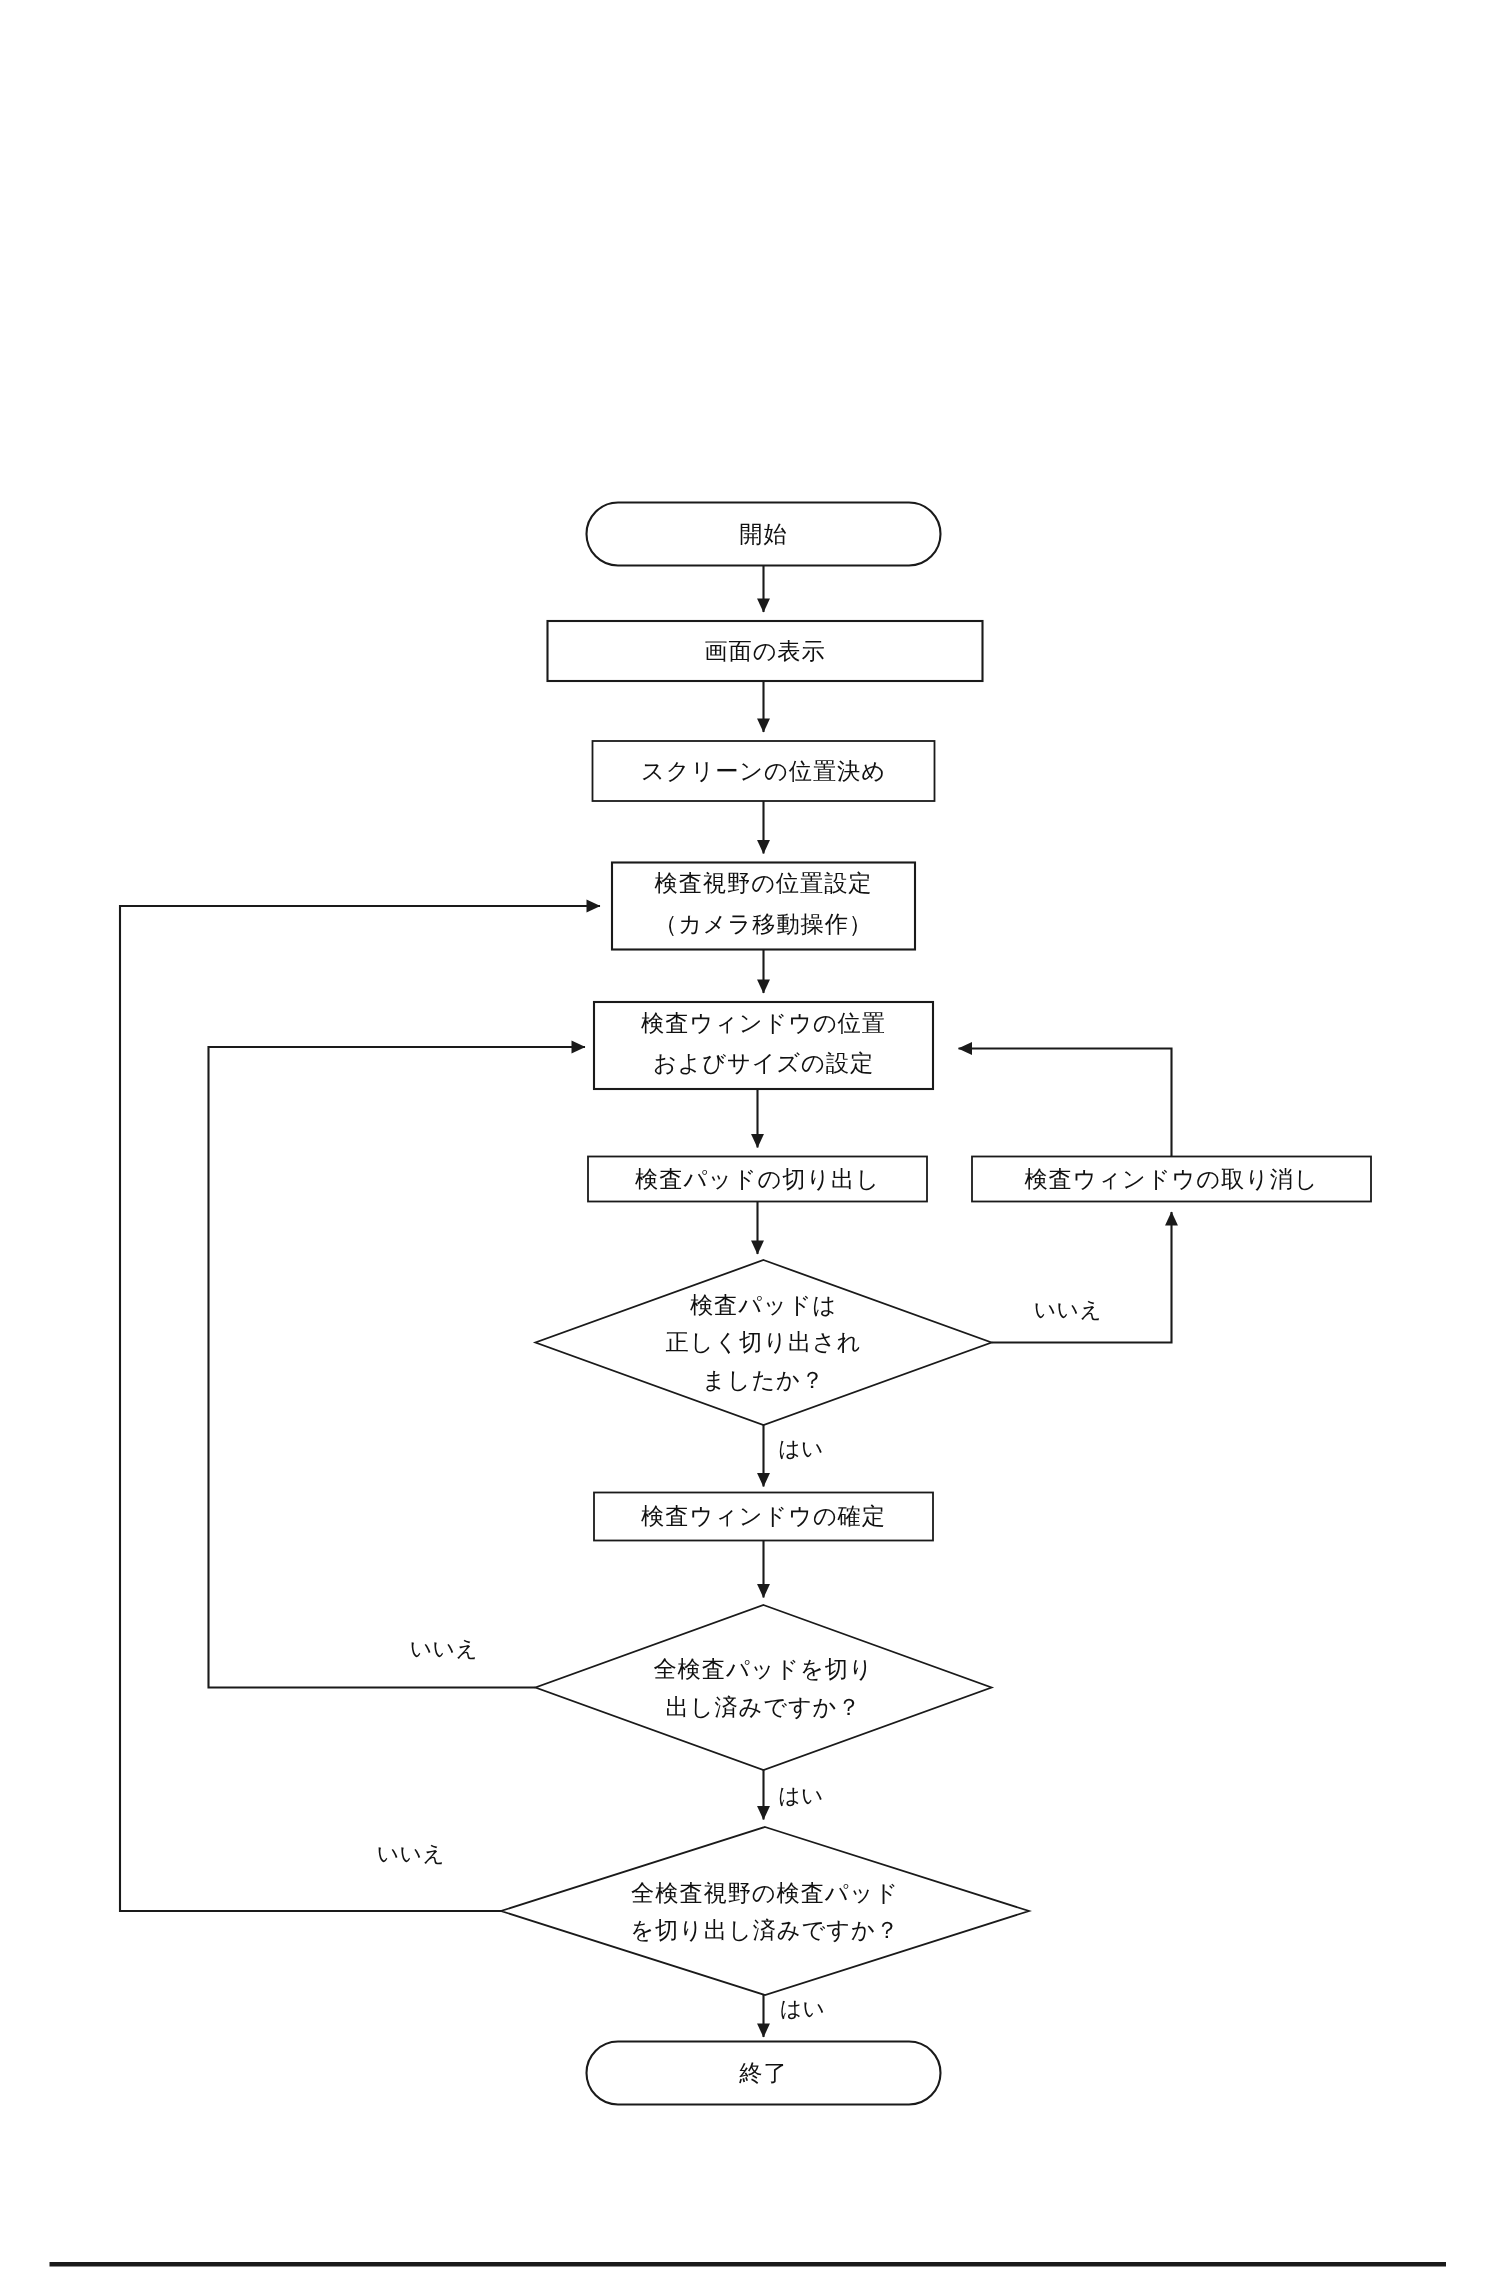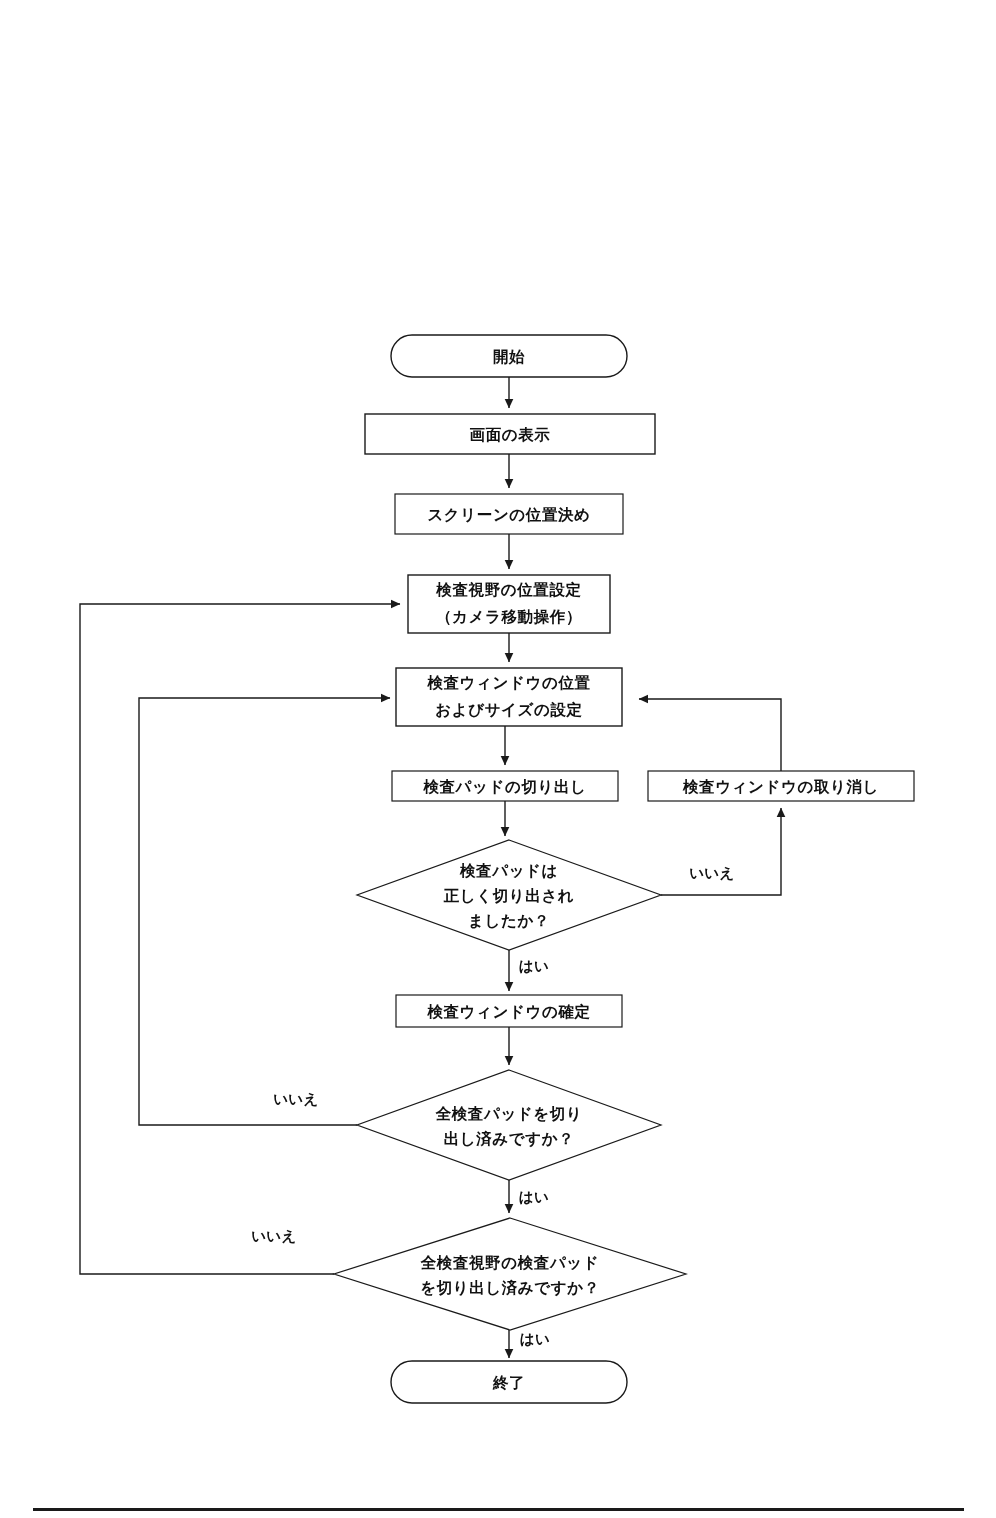--- a/index.html
+++ b/index.html
@@ -11,21 +11,20 @@
     width: 996px;
     height: 1518px;
     font-family: "Liberation Sans", "DejaVu Sans", sans-serif;
     overflow: hidden;
   }
   #page {
     position: relative;
     width: 996px;
     height: 1518px;
     background: #ffffff;
-    font-weight: bold;
   }
   svg#flow {
     position: absolute;
     left: 0;
     top: 0;
     width: 996px;
     height: 1518px;
   }
   .node-shape {
     fill: #ffffff;

